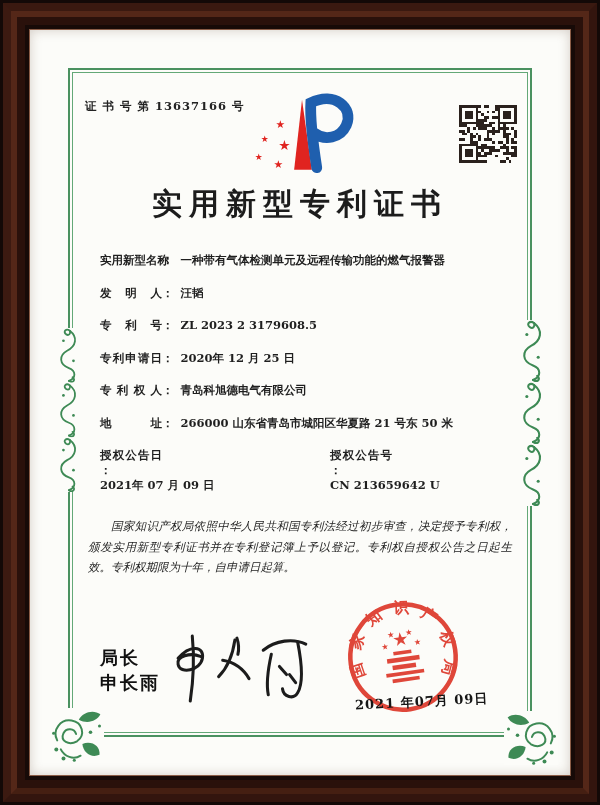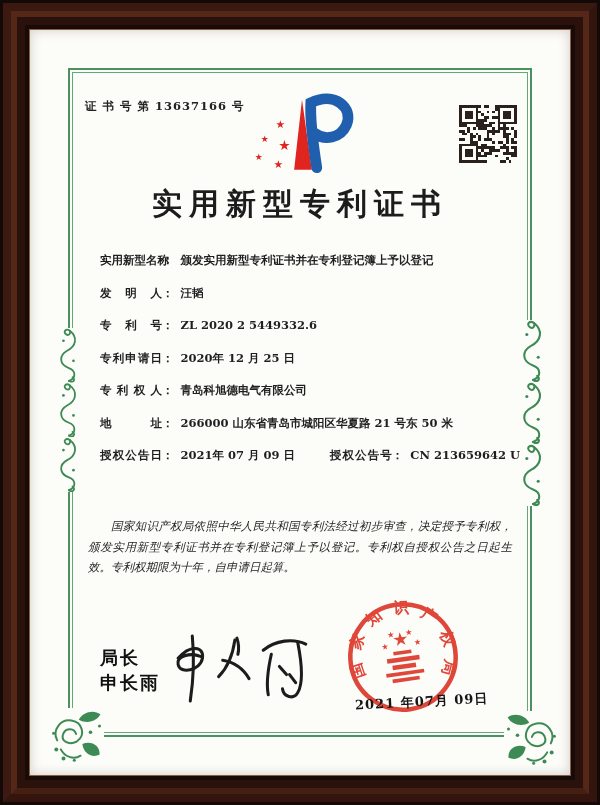--- a/index.html
+++ b/index.html
@@ -27,21 +27,21 @@
   .logo{position:absolute;left:243px;top:91px;width:118px;height:88px;z-index:4;}
   .qr{position:absolute;left:459px;top:105px;width:58px;height:58px;z-index:4;}
   .qr svg{width:100%;height:100%;shape-rendering:crispEdges;}
   .title{position:absolute;left:68px;right:68px;top:184px;text-align:center;font-size:30px;
          font-weight:700;letter-spacing:7px;color:#1c1c1c;z-index:4;}
   
   .fields{position:absolute;left:100px;top:253px;width:420px;z-index:4;font-size:11.5px;color:#1f1f1f;font-weight:600;}
   .row{display:flex;align-items:baseline;margin-bottom:17.5px;line-height:15px;white-space:nowrap;}
   .lab{display:inline-block;width:62px;text-align:justify;text-align-last:justify;}
   .colon{margin-right:7px;}
-  .pair{display:flex;align-items:baseline;}
+  .pair{display:flex;align-items:baseline;flex-direction:column;}
   .pair.first{width:230px;}
   
   .bodytext{position:absolute;left:88px;top:476px;width:424px;z-index:4;font-size:11.5px;line-height:20.5px;
             font-style:italic;text-align:justify;color:#1f1f1f;margin-top:40px;}
   .bodytext p{margin:0;text-indent:2em;}
   
   .director{position:absolute;left:100px;top:645px;z-index:5;font-size:18px;font-weight:700;
             letter-spacing:2px;color:#111;line-height:25px;}
   .signature{position:absolute;left:170px;top:632px;width:152px;height:74px;z-index:5;}
   .seal{position:absolute;left:344px;top:598px;width:118px;height:118px;z-index:4;
@@ -279,31 +279,31 @@
         </g>
       </svg>
   </div>
 
   <div class="title">实用新型专利证书</div>
 
   <div class="fields">
     <div class="row">
       <span class="lab">实用新型名称</span>
         <span class="colon">：</span>
-      <span class="val">颁发实用新型专利证书并在专利登记簿上予以登记</span>
+      <span class="val">一种带有气体检测单元及远程传输功能的燃气报警器</span>
     </div>
     <div class="row">
       <span class="lab">发明人</span>
         <span class="colon">：</span>
       <span class="val">汪韬</span>
     </div>
     <div class="row">
       <span class="lab">专利号</span>
         <span class="colon">：</span>
-      <span class="val">ZL 2020 2 5449332.6</span>
+      <span class="val">ZL 2023 2 3179608.5</span>
     </div>
     <div class="row">
       <span class="lab">专利申请日</span>
         <span class="colon">：</span>
       <span class="val">2020年 12 月 25 日</span>
     </div>
     <div class="row">
       <span class="lab">专利权人</span>
         <span class="colon">：</span>
       <span class="val">青岛科旭德电气有限公司</span>

